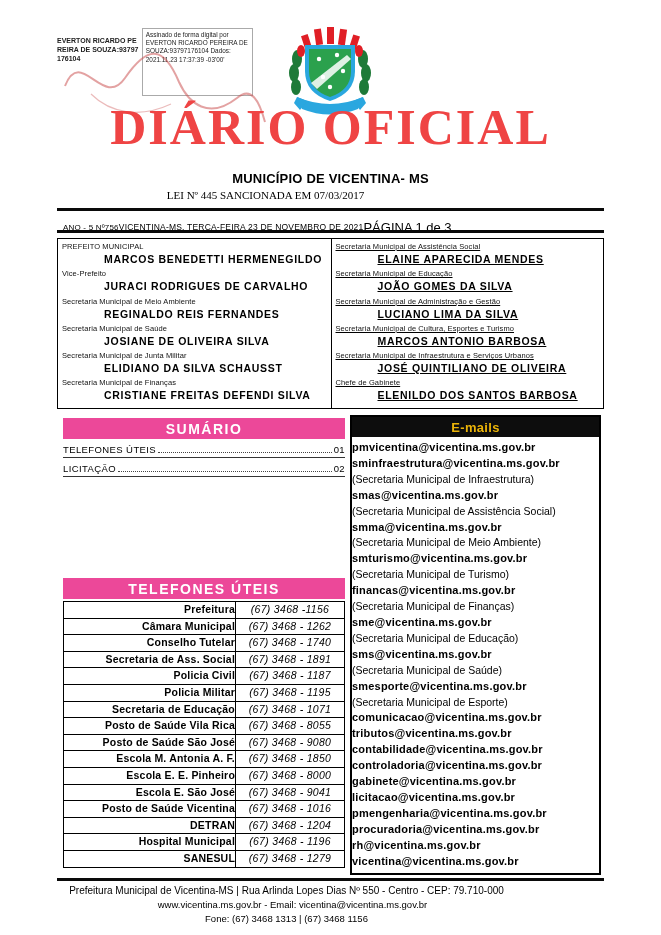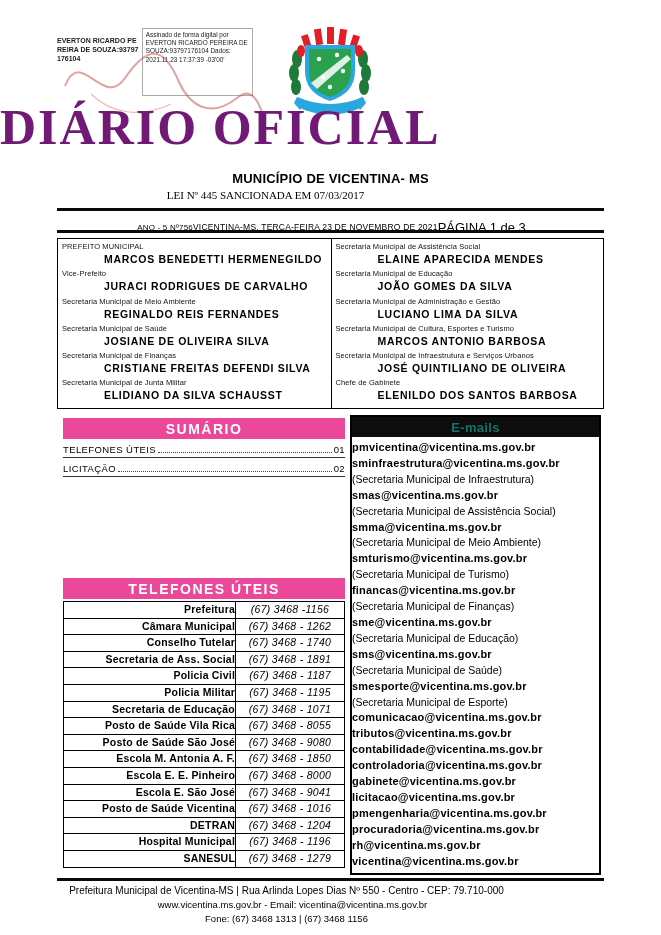--- a/index.html
+++ b/index.html
@@ -9,36 +9,36 @@
   
   .sig{position:absolute;left:57px;top:28px;width:196px;height:76px;display:flex;}
   .sig-name{width:84px;font-size:7px;line-height:9px;font-weight:bold;color:#222;word-break:break-all;padding-top:8px;}
   .sig-details{width:106px;font-size:6.4px;line-height:8.2px;color:#222;border:1px solid #aaa;padding:2px 3px;margin-left:3px;height:62px;}
   .sig-flourish{position:absolute;left:-6px;top:6px;pointer-events:none;}
 
   
   .arms{position:absolute;left:281px;top:25px;}
 
   
-  .title{position:absolute;top:98px;left:0;width:661px;
-    font-family:"Liberation Serif",serif;font-weight:bold;font-size:50px;letter-spacing:2px;color:#701a75;}
+  .title{position:absolute;top:98px;left:0;width:661px;text-align:center;
+    font-family:"Liberation Serif",serif;font-weight:bold;font-size:50px;letter-spacing:2px;color:#ef4444;}
   .muni{position:absolute;top:171px;left:0;width:661px;text-align:center;font-size:13px;font-weight:bold;letter-spacing:.2px;}
   .law{position:absolute;top:189px;left:0;width:531px;text-align:center;font-family:"Liberation Serif",serif;font-size:11px;}
   .rule{position:absolute;left:57px;width:547px;height:3px;background:#0a0a0a;}
   .rule1{top:208px;}
   .rule2{top:230px;}
-  .masthead{position:absolute;top:212px;left:57px;width:547px;height:30px;display:flex;align-items:center;justify-content:center;}
+  .masthead{position:absolute;top:212px;left:57px;width:547px;height:30px;display:flex;align-items:center;justify-content:flex-start;}
   .masthead .ed{font-size:8px;letter-spacing:.2px;padding-left:6px;}
   .masthead .dt{font-size:8.5px;letter-spacing:.2px;}
   .masthead .pg{font-size:13px;padding-right:4px;}
 
   
   .officials{position:absolute;left:57px;top:238px;width:547px;height:171px;border:1.5px solid #000;display:flex;box-sizing:border-box;}
   .ocol{width:50%;box-sizing:border-box;padding-top:3px;}
-  .ocol.rightcol{border-left:1px solid #000;}
+  .ocol.rightcol{border-left:1px solid #000;text-decoration:underline;}
   .official{height:27.3px;}
   .official .role{font-size:7.5px;line-height:10px;color:#111;padding-left:4px;letter-spacing:.1px;}
   .official .name{font-size:10.5px;line-height:15px;font-weight:bold;letter-spacing:.7px;padding-left:46px;}
 
   
   .secbar{height:21px;background:#ec4899;color:#fff;font-weight:bold;font-size:14px;letter-spacing:1.5px;
     display:flex;align-items:center;justify-content:center;}
 
   
   .sumario{position:absolute;left:63px;top:418px;width:282px;}
@@ -48,21 +48,21 @@
   
   .phones{position:absolute;left:63px;top:578px;width:282px;}
   .phtable{margin-top:2px;border:1.5px solid #000;}
   .phrow{display:flex;border-bottom:1px solid #000;height:15.6px;}
   .phrow:last-child{border-bottom:none;}
   .phname{flex:0 0 165px;border-right:1px solid #000;font-weight:bold;font-size:10.5px;line-height:15.6px;padding-left:6px;letter-spacing:.2px;text-align:right;}
   .phnum{flex:1;font-style:italic;font-size:10.5px;line-height:15.6px;text-align:center;letter-spacing:.3px;}
 
   
   .emails{position:absolute;left:350px;top:415px;width:251px;height:460px;border:2px solid #000;box-sizing:border-box;}
-  .embar{height:20px;background:#0d0d0d;color:#0f766e;font-weight:bold;font-size:13px;display:flex;align-items:center;justify-content:center;letter-spacing:.3px;}
+  .embar{height:20px;background:#0d0d0d;color:#eab308;font-weight:bold;font-size:13px;display:flex;align-items:center;justify-content:center;letter-spacing:.3px;}
   .emlist{padding-top:3px;}
   .email-line{text-align:left;line-height:15.9px;}
   .email-line.email{font-weight:bold;font-size:11px;letter-spacing:.2px;}
   .email-line.note{font-size:10.5px;}
 
   
   .rule3{top:878px;}
   .footer{position:absolute;top:884px;left:0;width:573px;text-align:center;}
   .footer .f1{font-size:10px;line-height:14px;}
   .footer .f2{font-size:9.5px;line-height:14px;padding-left:12px;}
@@ -148,27 +148,27 @@
           <div class="role">Secretaria Municipal de Meio Ambiente</div>
           <div class="name">REGINALDO REIS FERNANDES</div>
         </div>
 
         <div class="official">
           <div class="role">Secretaria Municipal de Saúde</div>
           <div class="name">JOSIANE DE OLIVEIRA SILVA</div>
         </div>
 
         <div class="official">
+          <div class="role">Secretaria Municipal de Junta Militar</div>
+          <div class="name">ELIDIANO DA SILVA SCHAUSST</div>
+        </div>
+
+        <div class="official">
           <div class="role">Secretaria Municipal de Finanças</div>
           <div class="name">CRISTIANE FREITAS DEFENDI SILVA</div>
-        </div>
-
-        <div class="official">
-          <div class="role">Secretaria Municipal de Junta Militar</div>
-          <div class="name">ELIDIANO DA SILVA SCHAUSST</div>
         </div>
       </div>
     <div class="ocol rightcol">
 
         <div class="official">
           <div class="role">Secretaria Municipal de Assistência Social</div>
           <div class="name">ELAINE APARECIDA MENDES</div>
         </div>
 
         <div class="official">

